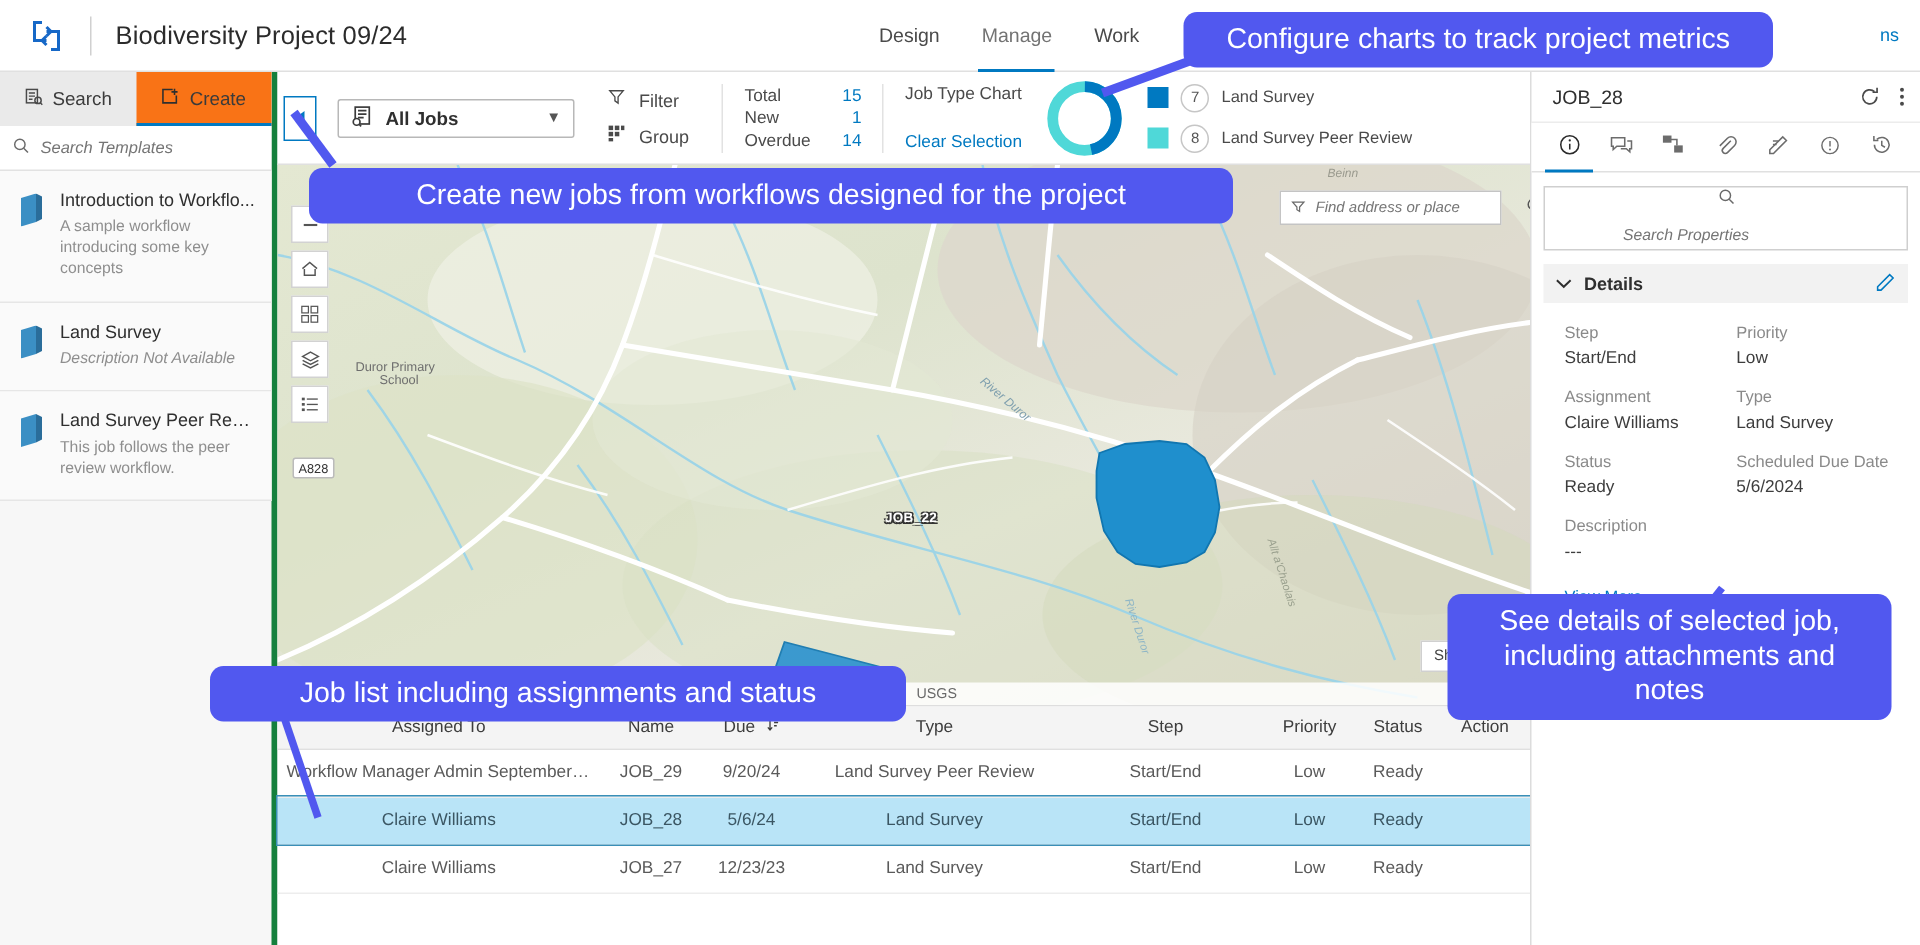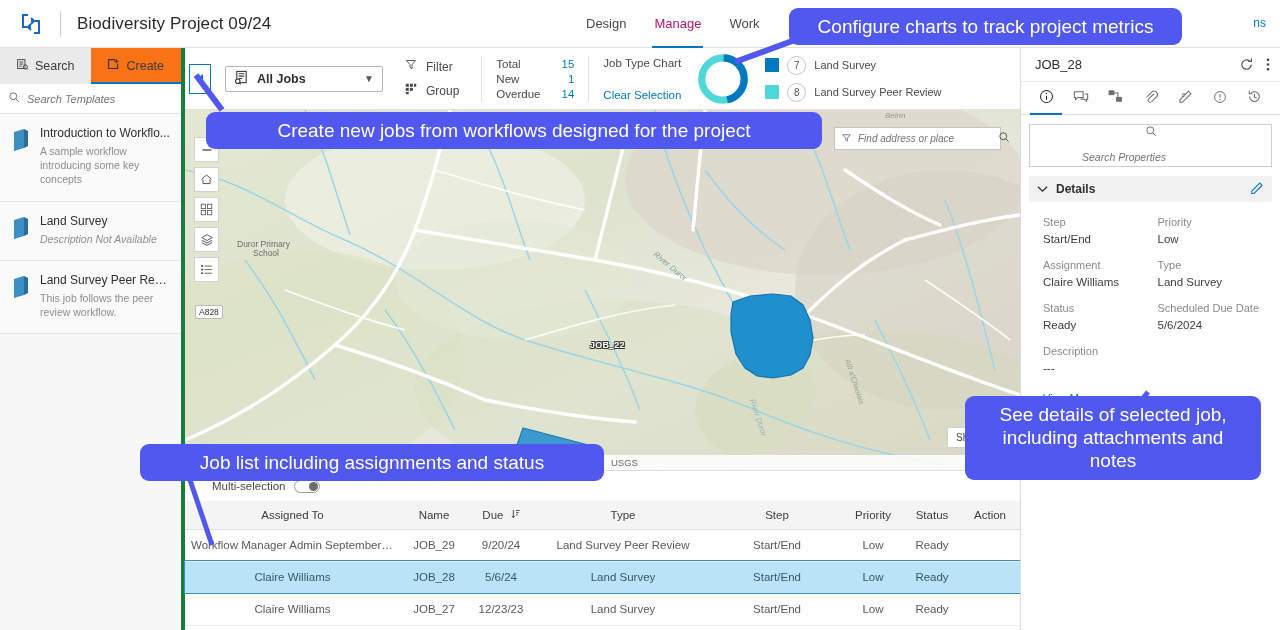--- a/index.html
+++ b/index.html
@@ -24,21 +24,21 @@
   }
   .logo-divider {
     width: 1px; height: 26px; background: #d0d0d0; margin: 0 16px;
   }
   .app-title { font-size: 17px; color: #2b2b2b; letter-spacing: .1px; }
   .topnav { position: absolute; left: 586px; top: 0; height: 48px; display: flex; align-items: center; gap: 28px; }
   .topnav a {
     font-size: 13px; color: #4a4a4a; text-decoration: none;
     line-height: 48px; height: 48px; display: inline-block; position: relative;
   }
-  .topnav a.active { color: #be185d; }
+  .topnav a.active { color: #737373; }
   .topnav a.active::after {
     content: ""; position: absolute; left: -2px; right: -2px; bottom: 0;
     height: 2px; background: #0079c1;
   }
   .topbar-right { position: absolute; right: 14px; top: 16px; font-size: 12px; color: #0079c1; }
 
   
   .leftpanel {
     position: absolute; top: 48px; left: 0; width: 185px; height: 582px;
     background: #f7f7f7; border-right: 4px solid #15803d;
@@ -128,21 +128,21 @@
   .map-btn {
     width: 25px; height: 25px; background: #fff; border: 1px solid #d2d2d2;
     display: flex; align-items: center; justify-content: center; color: #555;
   }
   .road-badge {
     position: absolute; left: 10px; top: 195px;
     background: #fff; border: 1px solid #bbb; border-radius: 2px;
     font-size: 8.5px; padding: 1px 3px; color: #333;
   }
   .map-search {
-    position: absolute; right: 19px; top: 17px; width: 167px; height: 23px;
+    position: absolute; right: 19px; top: 17px; width: 148px; height: 23px;
     background: #fff; border: 1px solid #c4c4c4; display: flex; align-items: center;
     padding: 0 6px; gap: 6px;
   }
   .map-search input {
     border: none; outline: none; background: transparent; font-size: 10px;
     font-style: italic; color: #8d8d8d; flex: 1; font-family: "Liberation Sans", sans-serif;
   }
   .show-btn {
     position: absolute; right: 30px; bottom: 22px; background: #fff;
     border: 1px solid #d0d0d0; font-size: 10px; color: #444; padding: 4px 8px;
@@ -539,26 +539,20 @@
           <path d="M10.4 10.4L14.2 14.2"></path>
       </svg>
     </span>
   </div>
 
   <div class="show-btn">Show</div>
   <div class="attrib">USGS</div>
 </div>
 
 <div class="tablewrap">
-  <div class="multisel">
-    <span>Multi-selection</span>
-    <span class="toggle">
-        <span class="knob"></span>
-      </span>
-  </div>
   <table>
     <colgroup>
       <col style="width:215px">
         <col style="width:68px">
         <col style="width:66px">
         <col style="width:178px">
       <col style="width:130px">
         <col style="width:62px">
         <col style="width:56px">
         <col style="width:60px">

